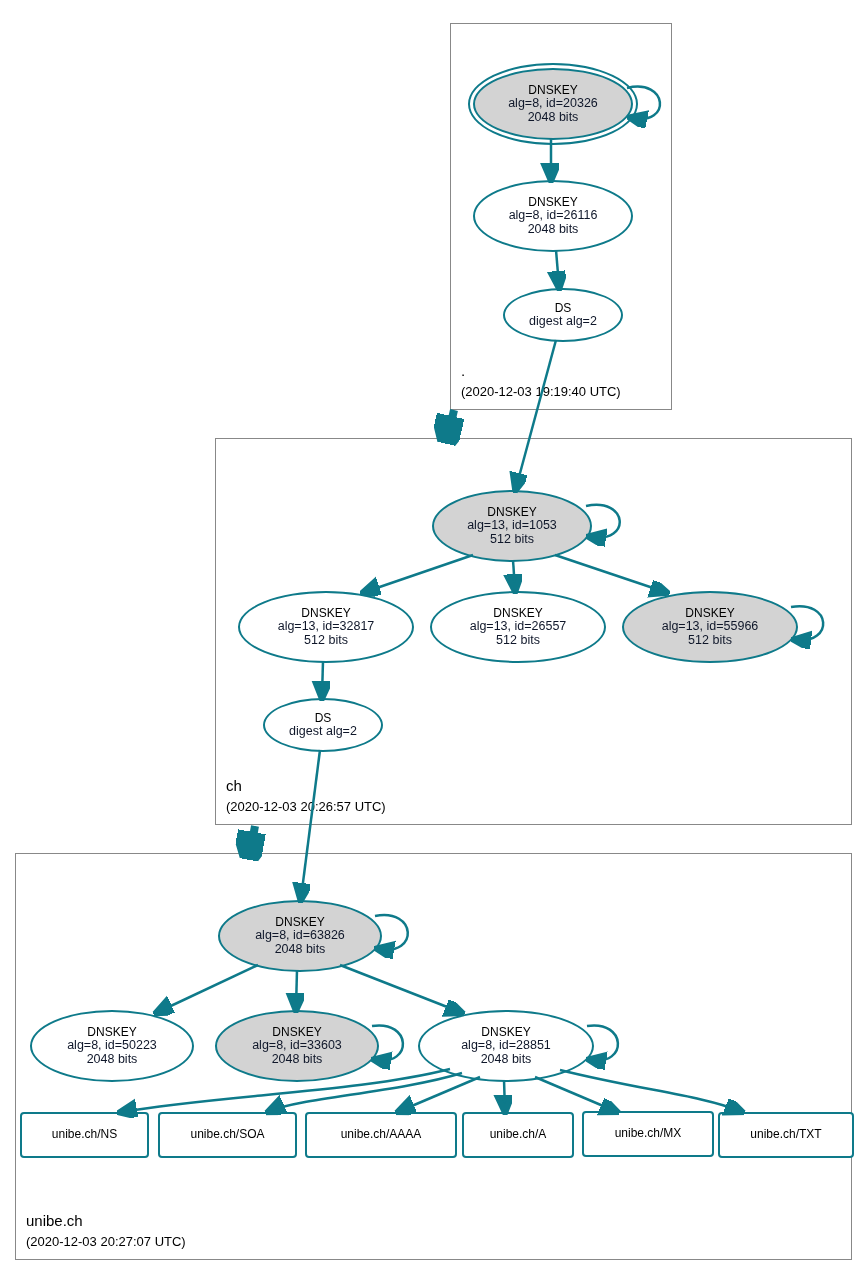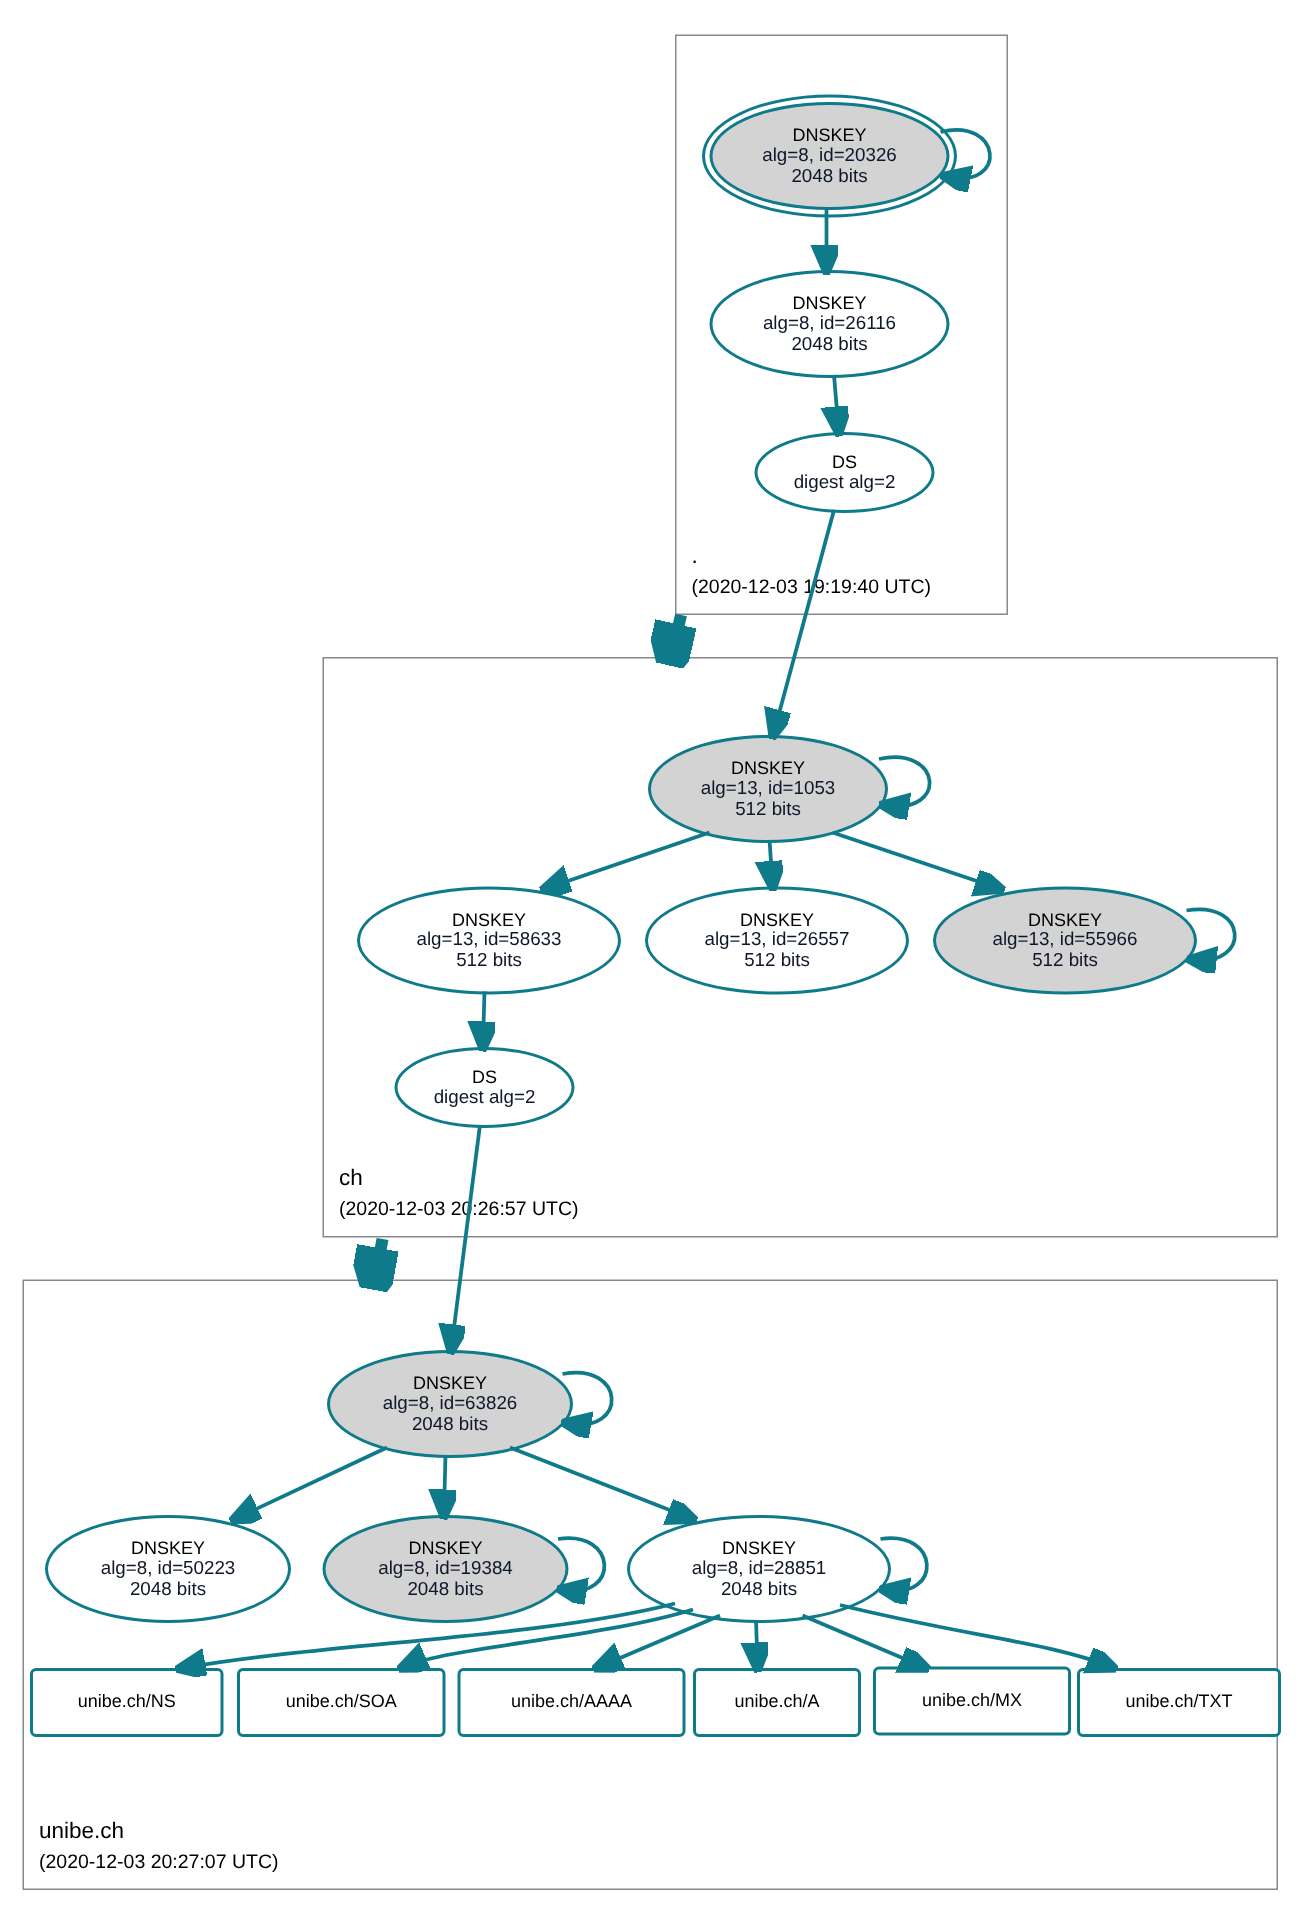--- a/index.html
+++ b/index.html
@@ -130,21 +130,21 @@
 </div>
 
 <div class="ellipse shaded" style="left:432px; top:490px; width:156px; height:68px;">
   <div class="title">DNSKEY</div>
   <div class="sub">alg=13, id=1053</div>
   <div class="sub">512 bits</div>
 </div>
 
 <div class="ellipse" style="left:238px; top:591px; width:172px; height:68px;">
   <div class="title">DNSKEY</div>
-  <div class="sub">alg=13, id=58633</div>
+  <div class="sub">alg=13, id=32817</div>
   <div class="sub">512 bits</div>
 </div>
 
 <div class="ellipse" style="left:430px; top:591px; width:172px; height:68px;">
   <div class="title">DNSKEY</div>
   <div class="sub">alg=13, id=26557</div>
   <div class="sub">512 bits</div>
 </div>
 
 <div class="ellipse shaded" style="left:622px; top:591px; width:172px; height:68px;">
@@ -165,21 +165,21 @@
 </div>
 
 <div class="ellipse" style="left:30px; top:1010px; width:160px; height:68px;">
   <div class="title">DNSKEY</div>
   <div class="sub">alg=8, id=50223</div>
   <div class="sub">2048 bits</div>
 </div>
 
 <div class="ellipse shaded" style="left:215px; top:1010px; width:160px; height:68px;">
   <div class="title">DNSKEY</div>
-  <div class="sub">alg=8, id=19384</div>
+  <div class="sub">alg=8, id=33603</div>
   <div class="sub">2048 bits</div>
 </div>
 
 <div class="ellipse" style="left:418px; top:1010px; width:172px; height:68px;">
   <div class="title">DNSKEY</div>
   <div class="sub">alg=8, id=28851</div>
   <div class="sub">2048 bits</div>
 </div>
 
 <div class="rrect" style="left:20px; top:1112px; width:105px; height:42px;">

